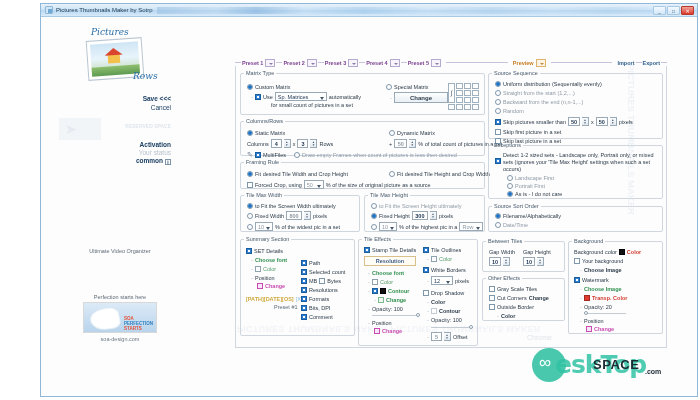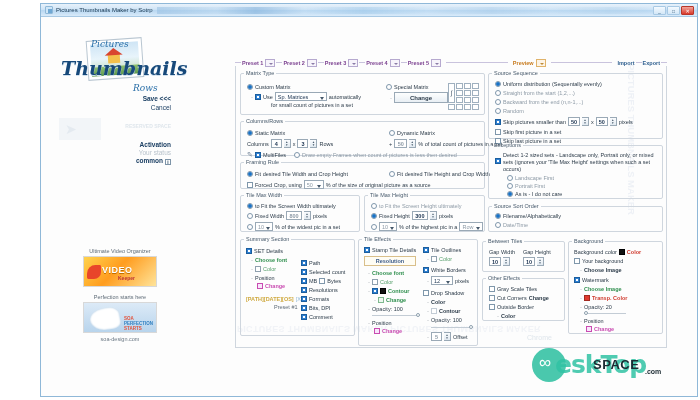--- a/index.html
+++ b/index.html
@@ -80,21 +80,21 @@
   }
   .logo-house::before{
     content:""; position:absolute; left:-3px; top:-6px;
     border-left:9px solid transparent;border-right:9px solid transparent;
     border-bottom:7px solid #d9452f;
   }
   .logo-grass{ position:absolute; left:3px; bottom:3px; right:3px; height:9px;
     background:linear-gradient(to bottom,#8fbf6e,#5d9a52); }
   .logo-w1,.logo-w2,.logo-w3 {
     position:absolute; font-family:"DejaVu Serif", serif; font-style:italic;
-    color:#1b4d7a; white-space:nowrap;margin-top:12px;
+    color:#1b4d7a; white-space:nowrap;
   }
   .logo-w1 { left:34px; top:0px; font-size:9px; color:#2a6fa8; }
   .logo-w2 { left:4px; top:18px; font-size:19px; font-weight:bold; color:#17497a;
              text-shadow:0 1px 0 #cfe0ee; }
   .logo-w3 { left:76px; top:44px; font-size:9px; color:#2a6fa8; }
 
   .sb-link { position:absolute; text-align:right; width:120px; font-size:6.5px; font-weight:bold; }
   #sb-save { left:10px; top:77px; color:#1b3f63; }
   #sb-cancel { left:10px; top:86px; color:#1b3f63; font-weight:normal; }
   #sb-reserved { left:10px; top:105px; color:#dfe6ec; font-weight:bold; font-size:5px; line-height:6px;}
@@ -312,41 +312,35 @@
   <div class="wm-row" id="wm-mid">PICTURES THUMBNAILS MAKER PICTURES THUMBNAILS MAKER</div>
 
   <div id="sidebar">
 
     <div id="logo">
       <div class="logo-pic">
         <div class="logo-house"></div>
         <div class="logo-grass"></div>
       </div>
       <div class="logo-w1">Pictures</div>
-      <div class="logo-w2">Thumbnails</div>
       <div class="logo-w3">Rows</div>
     </div>
 
     <div id="sb-arrow"></div>
 
     <div class="sb-link" id="sb-save">Save &lt;&lt;&lt;</div>
     <div class="sb-link" id="sb-cancel">Cancel</div>
     <div class="sb-link" id="sb-reserved">RESERVED SPACE</div>
     <div class="sb-link" id="sb-activation">Activation</div>
     <div class="sb-link" id="sb-status">Your status</div>
     <div class="sb-link" id="sb-common">
       <span>common</span><span class="box">i</span>
     </div>
 
     <div class="ad-cap" id="ad1-cap">Ultimate Video Organizer</div>
-    <div id="ad1">
-      <div class="bird"></div>
-      <div class="vtext">VIDEO</div>
-      <div class="vsub">Keeper</div>
-    </div>
 
     <div class="ad-cap" id="ad2-cap">Perfection starts here</div>
     <div id="ad2">
       <div class="swan"></div>
       <div class="t1">SOA</div>
       <div class="t2">PERFECTION</div>
       <div class="t3">STARTS</div>
     </div>
     <div class="ad-cap" id="ad-site">soa-design.com</div>
   </div>

